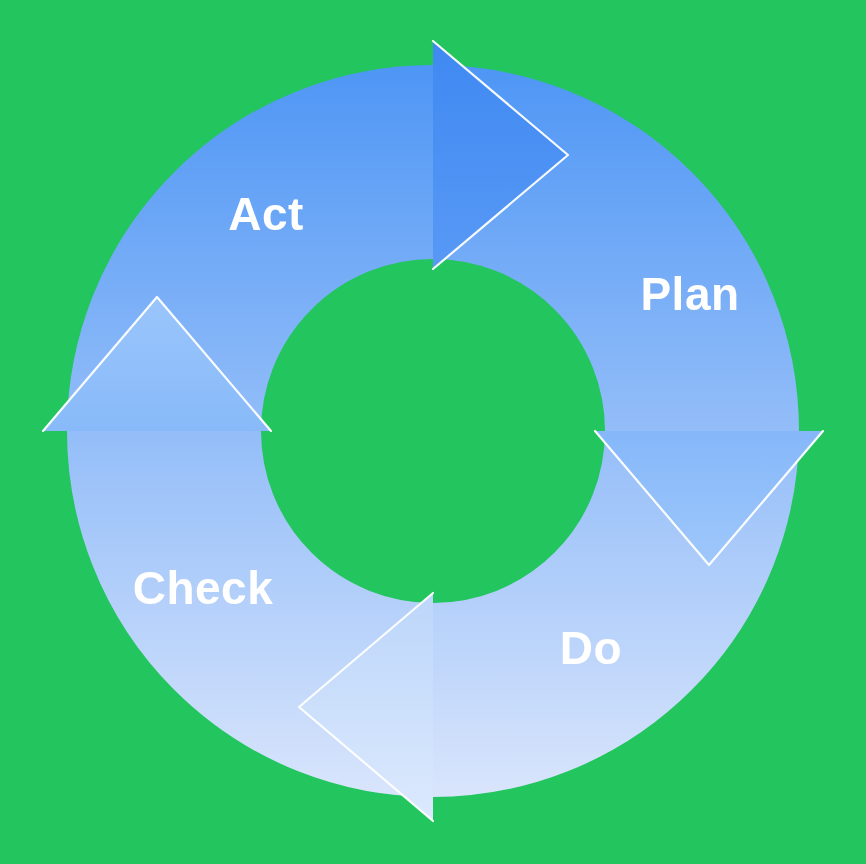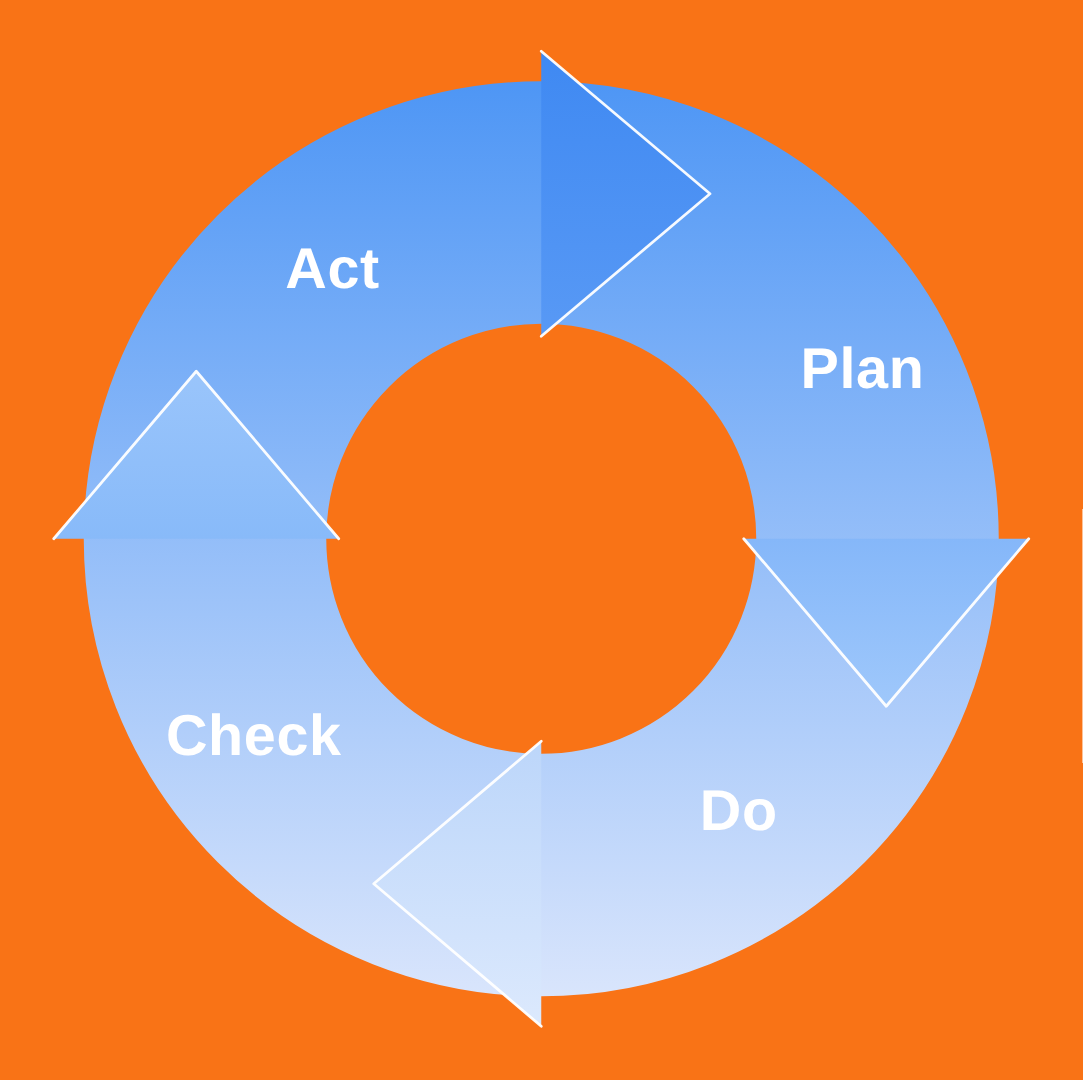--- a/index.html
+++ b/index.html
@@ -5,21 +5,21 @@
   html, body {
     margin: 0;
     padding: 0;
     background: #ffffff;
     font-family: "Liberation Sans", sans-serif;
   }
   .stage {
     position: relative;
     width: 866px;
     height: 864px;
-    background: #f97316;
+    background: #22c55e;
     overflow: hidden;
   }
   svg { display: block; }
   .cycle-label {
     font-family: "Liberation Sans", sans-serif;
     font-weight: bold;
     font-size: 46px;
     letter-spacing: 0.5px;
   }
 </style>

